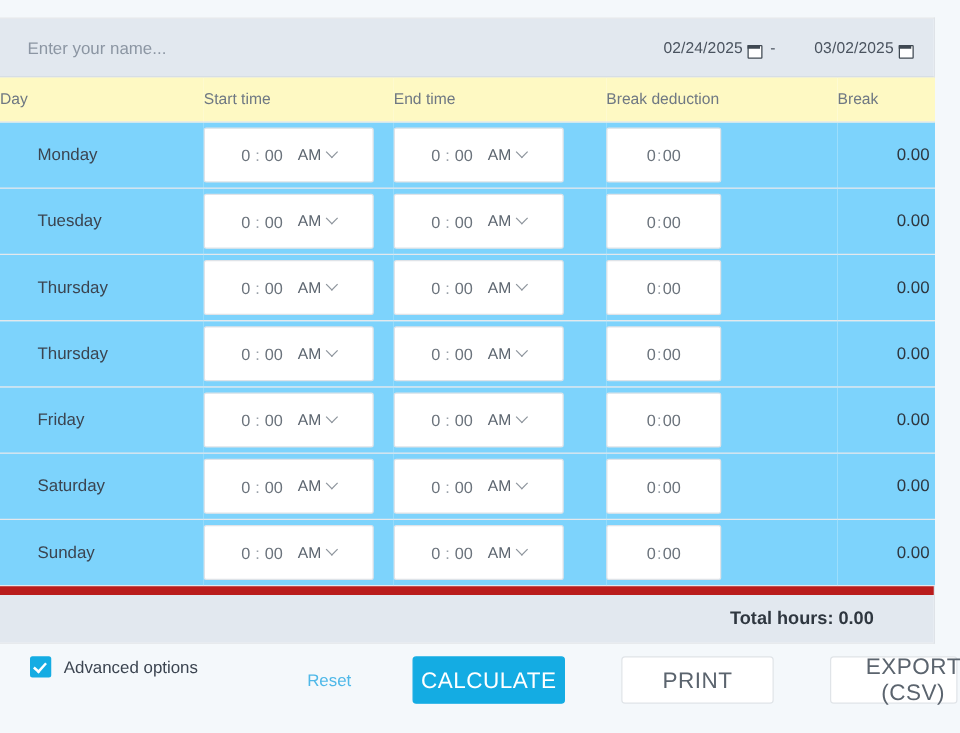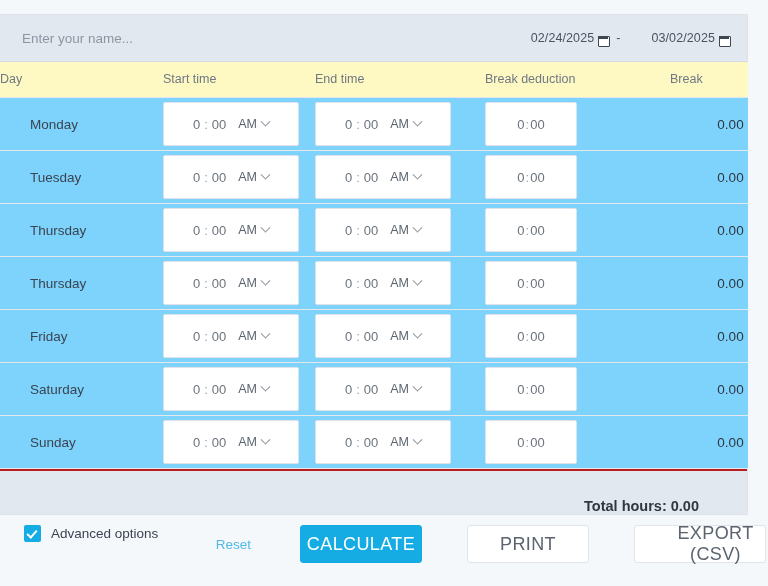--- a/index.html
+++ b/index.html
@@ -177,23 +177,23 @@
     background: #fff;
     font-size: 13px;
     color: #6b737c;
     cursor: text;
   }
 
   
   .totalbar {
     height: 45px;
     background: #e2e8ef;
-    border-top: 2px solid #b91c1c;
+    border-top: 7px solid #b91c1c;
     display: flex;
-    align-items: flex-end;
+    align-items: center;
     justify-content: flex-end;
     padding-right: 48px;
   }
   .totalbar .th-txt {
     font-size: 14.5px;
     font-weight: bold;
     color: #2f3740;
   }
 
   
@@ -262,21 +262,21 @@
     color: #ffffff;
     border: 1px solid #14ace3;
     width: 122px;
   }
   .btn-ghost {
     background: #ffffff;
     color: #5b646e;
     border: 1px solid #e0e4e8;
     width: 122px;
   }
-  .btn-ghost.wide { width: 132px; padding-left: 37px; }
+  .btn-ghost.wide { width: 102px; padding-left: 37px; }
 </style>
 </head>
 <body>
 
 <div id="app">
 
   <div class="card">
 
     <div class="namebar">
       <input class="name-input" type="text" placeholder="Enter your name..." value="" style="">

